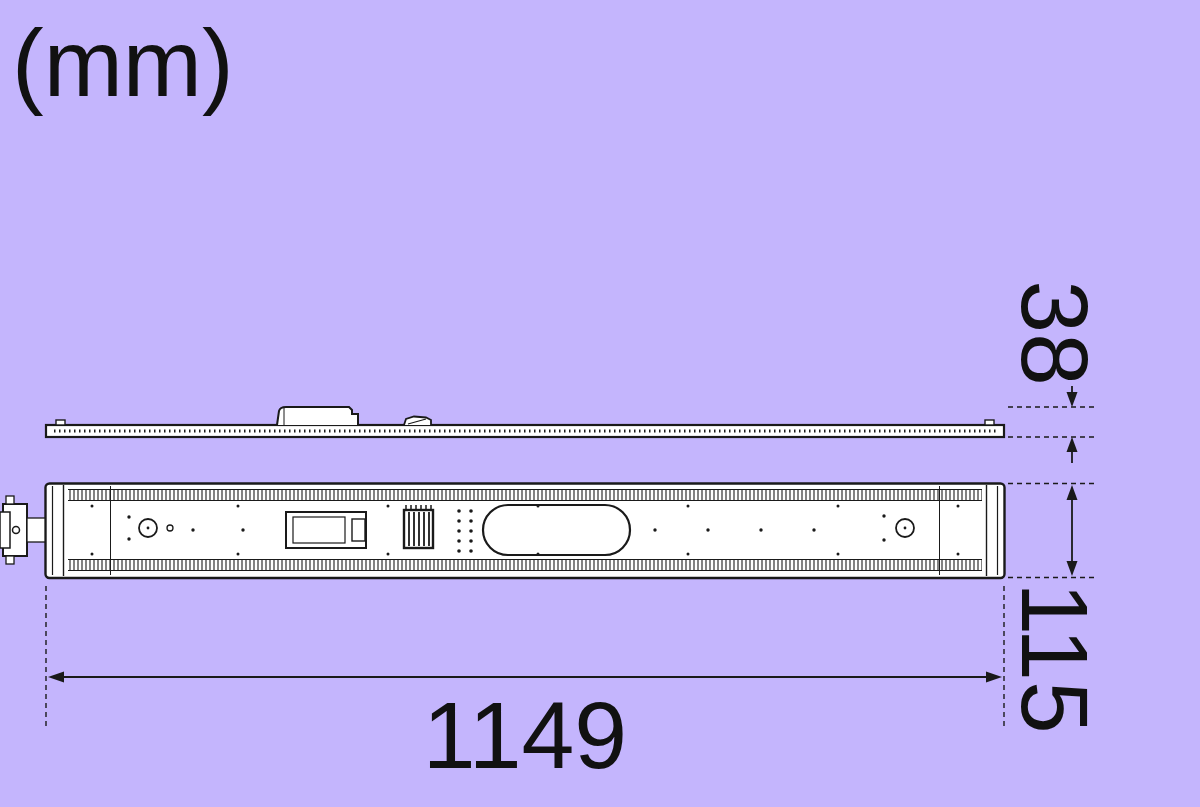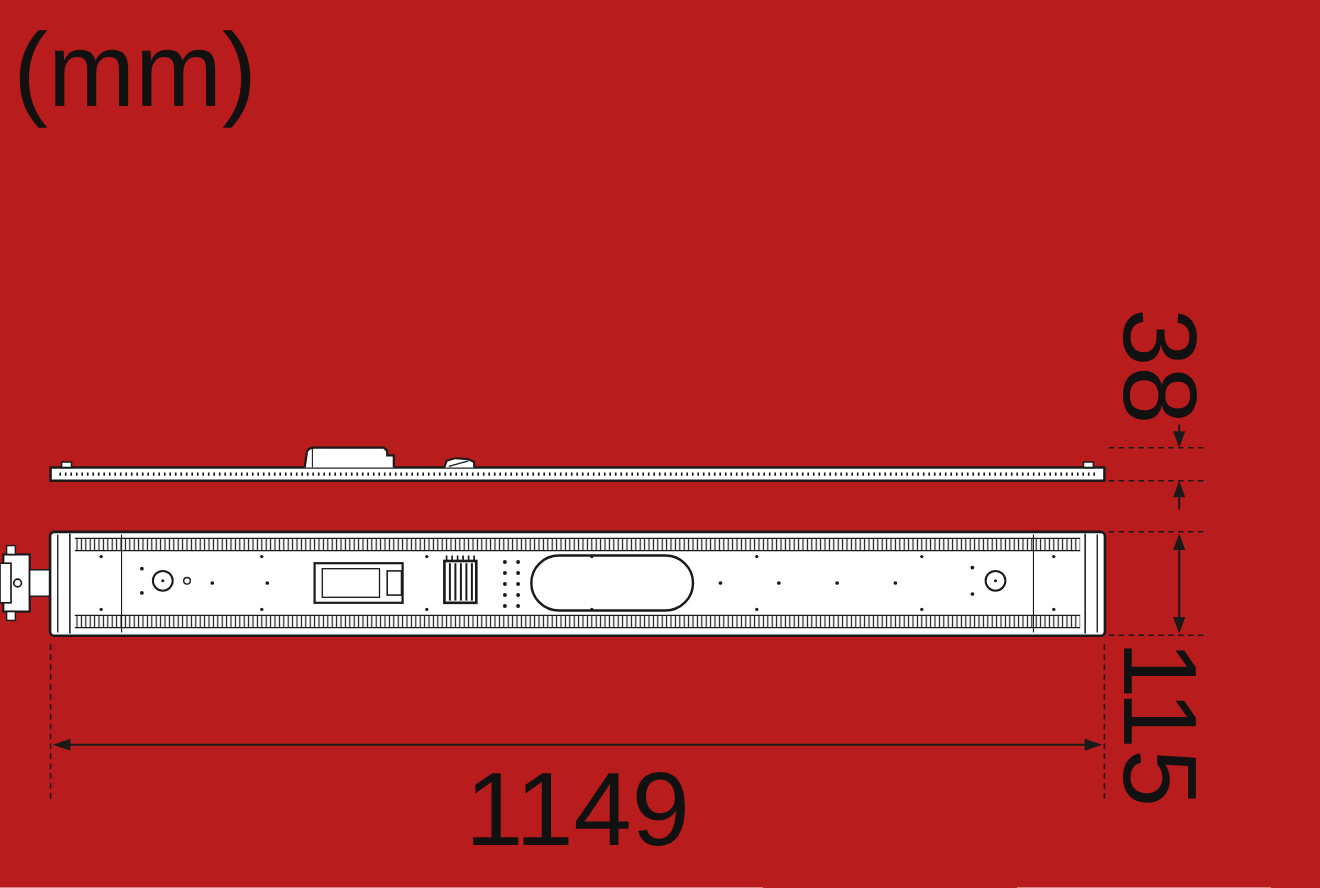--- a/index.html
+++ b/index.html
@@ -1,19 +1,19 @@
 <!DOCTYPE html>
 <html><head>
 <meta charset="utf-8">
 <style>
   html,body{margin:0;padding:0;background:#ffffff;}
   .page{
     position:relative;
     width:1200px;height:807px;
-    background:#b91c1c;
+    background:#c4b5fd;
     overflow:hidden;
     font-family:"Liberation Sans",sans-serif;
   }
   svg text{
     font-family:"Liberation Sans",sans-serif;
     fill:#111111;
   }
 </style>
 </head>
 <body>

